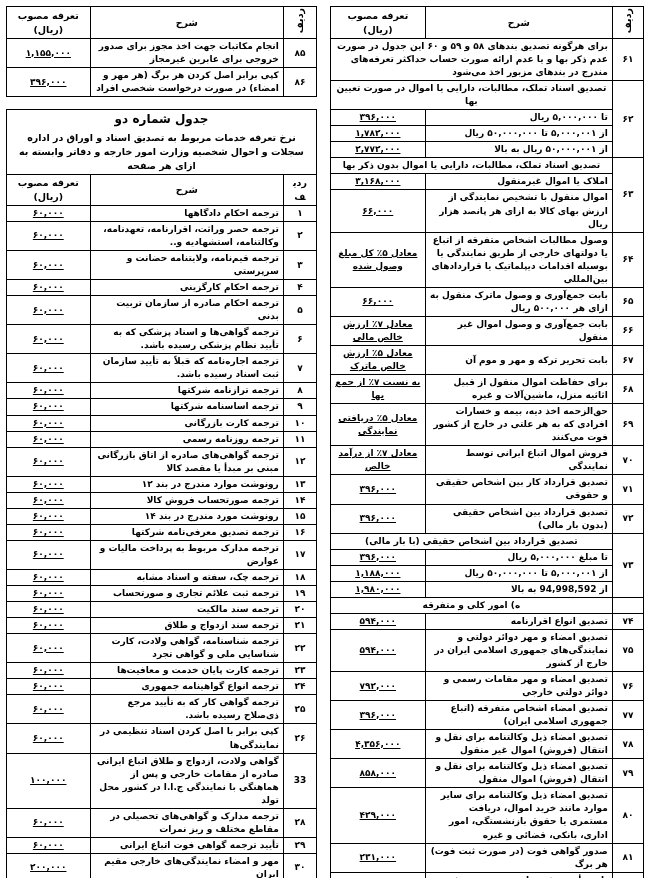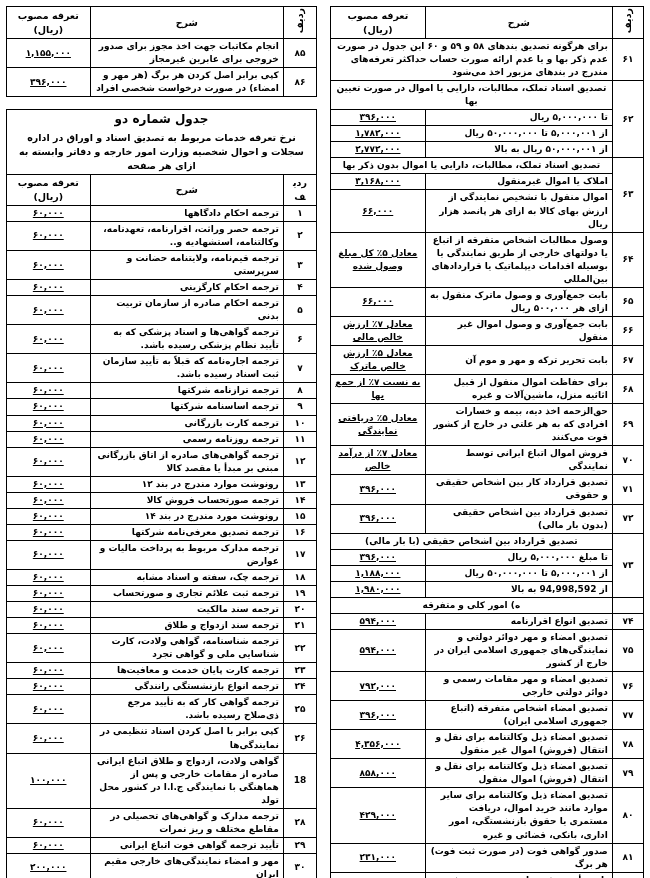--- a/index.html
+++ b/index.html
@@ -365,35 +365,35 @@
             <td class="desc">ترجمه شناسنامه، گواهی ولادت، کارت شناسایی ملی و گواهی تجرد</td>
             <td class="tariff">۶۰,۰۰۰</td>
           </tr>
           <tr>
             <td class="no">۲۳</td>
             <td class="desc">ترجمه کارت پایان خدمت و معافیت‌ها</td>
             <td class="tariff">۶۰,۰۰۰</td>
           </tr>
           <tr>
             <td class="no">۲۴</td>
-            <td class="desc">ترجمه انواع بازنشستگی رانندگی</td>
+            <td class="desc">ترجمه انواع گواهینامه جمهوری</td>
             <td class="tariff">۶۰,۰۰۰</td>
           </tr>
           <tr>
             <td class="no">۲۵</td>
             <td class="desc">ترجمه گواهی کار که به تأیید مرجع ذی‌صلاح رسیده باشد.</td>
             <td class="tariff">۶۰,۰۰۰</td>
           </tr>
           <tr>
             <td class="no">۲۶</td>
             <td class="desc">کپی برابر با اصل کردن اسناد تنظیمی در نمایندگی‌ها</td>
             <td class="tariff">۶۰,۰۰۰</td>
           </tr>
           <tr>
-            <td class="no">18</td>
+            <td class="no">33</td>
             <td class="desc">گواهی ولادت، ازدواج و طلاق اتباع ایرانی صادره از مقامات خارجی و پس از هماهنگی با نمایندگی ج.ا.ا در کشور محل تولد</td>
             <td class="tariff">۱۰۰,۰۰۰</td>
           </tr>
           <tr>
             <td class="no">۲۸</td>
             <td class="desc">ترجمه مدارک و گواهی‌های تحصیلی در مقاطع مختلف و ریز نمرات</td>
             <td class="tariff">۶۰,۰۰۰</td>
           </tr>
           <tr>
             <td class="no">۲۹</td>

